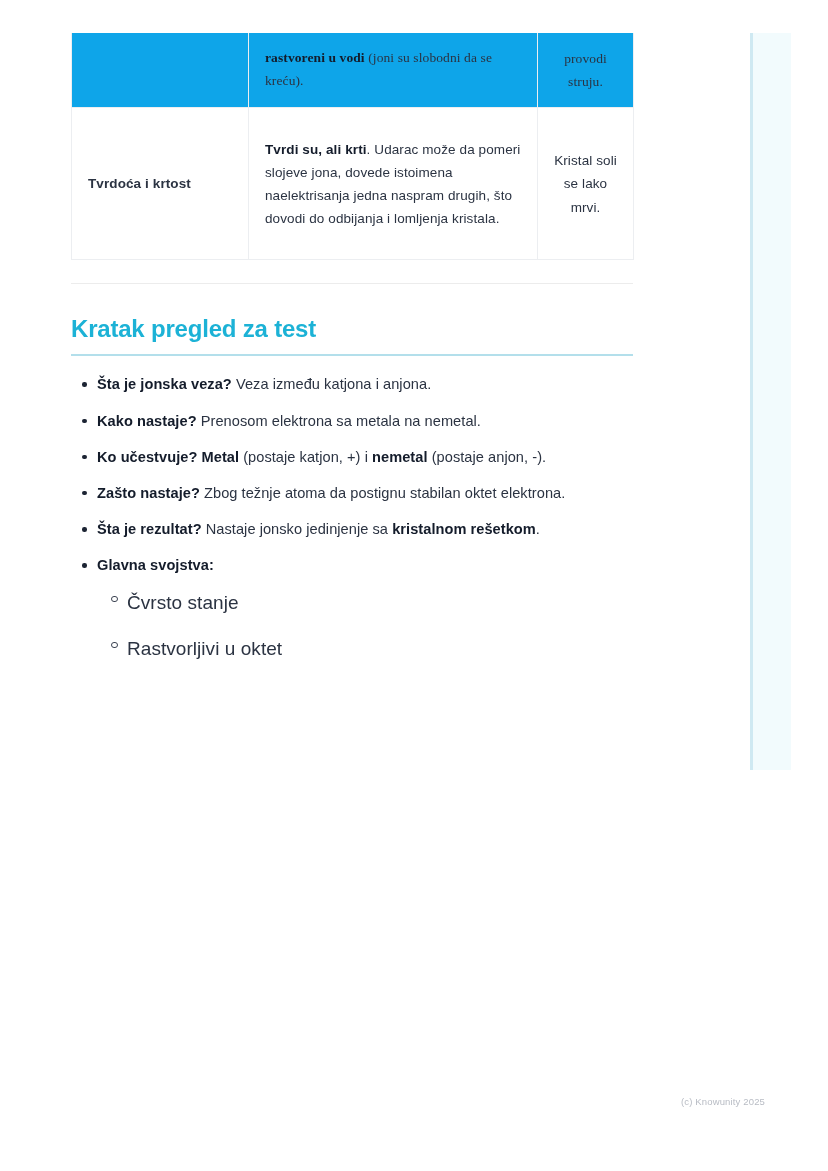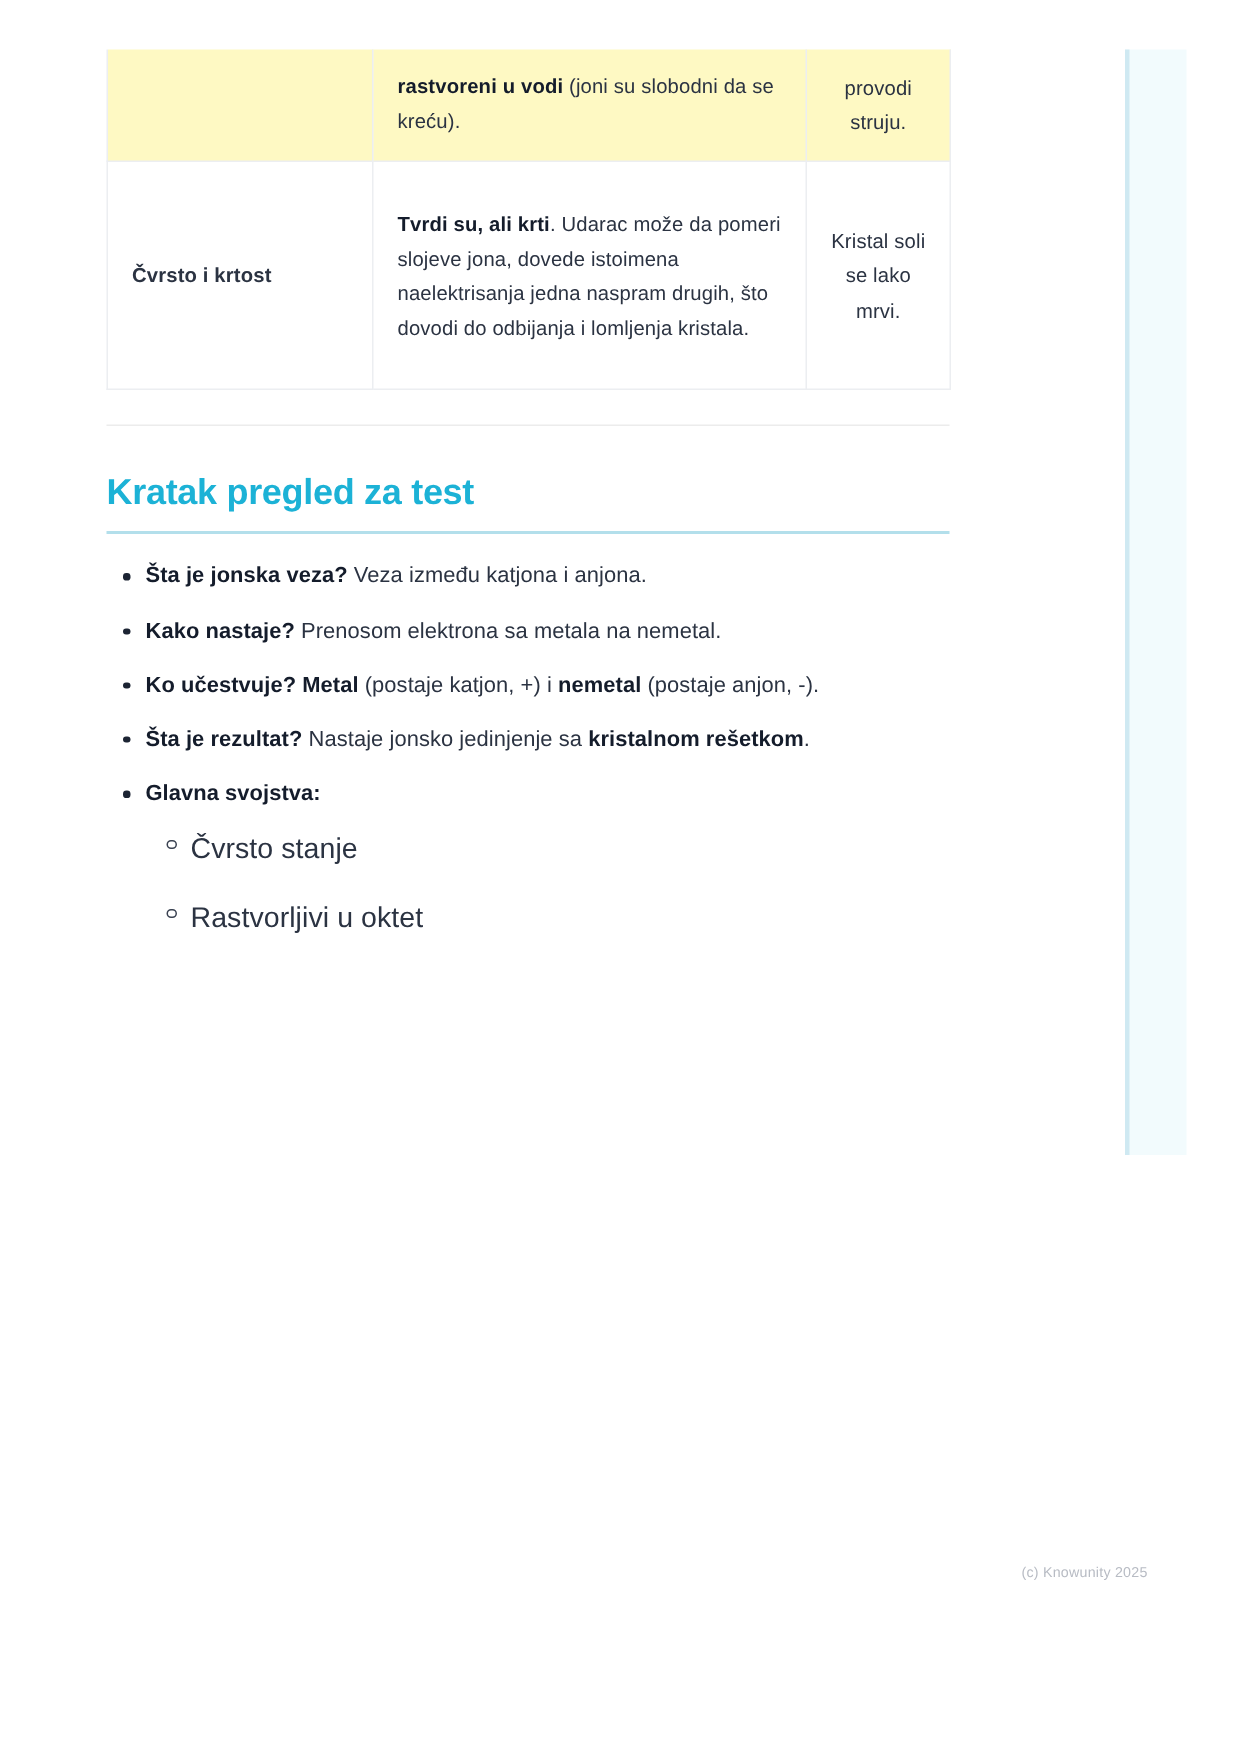--- a/index.html
+++ b/index.html
@@ -47,21 +47,22 @@
   .props-table td {
     border: 1px solid #eceef1;
     border-top: none;
     vertical-align: middle;
     padding: 14px 16px;
     line-height: 1.72;
     color: #2b3342;
     letter-spacing: 0.1px;
   }
   .props-table tr.row-shaded td {
-    background: #fef9c3;
+    background: #0ea5e9;
+    font-family: Liberation Serif, serif;
   }
   .props-table tr.row-plain td {
     background: #ffffff;
   }
   .props-table tr:last-child td { border-bottom: 1px solid #eceef1; }
   .col-a { width: 177px; }
   .col-b { width: 289px; }
   .col-c { width: 96px; }
   .cell-label {
     font-weight: 700;
@@ -144,21 +145,21 @@
     height: 4.5px;
     border-radius: 50%;
     border: 1px solid #3b4352;
     background: transparent;
   }
 
   
   .footer-credit {
     position: absolute;
     left: 681px;
-    top: 1043px;
+    top: 1096px;
     font-size: 9.5px;
     color: #b8bcc4;
     letter-spacing: 0.15px;
   }
 </style>
 </head>
 <body>
 
 <div class="accent-strip"></div>
 
@@ -170,36 +171,37 @@
         <col class="col-b">
         <col class="col-c">
     </colgroup>
     <tbody>
       <tr class="row-shaded">
         <td class="cell-label"></td>
         <td class="cell-b"><b>rastvoreni u vodi</b><span> (joni su slobodni da se kreću).</span></td>
         <td class="cell-c">provodi struju.</td>
       </tr>
       <tr class="row-plain">
-        <td class="cell-label">Čvrsto i krtost</td>
+        <td class="cell-label">Tvrdoća i krtost</td>
         <td class="cell-b"><b>Tvrdi su, ali krti</b><span>. Udarac može da pomeri slojeve jona, dovede istoimena naelektrisanja jedna naspram drugih, što dovodi do odbijanja i lomljenja kristala.</span></td>
         <td class="cell-c">Kristal soli se lako mrvi.</td>
       </tr>
     </tbody>
   </table>
 
   <div class="section-divider"></div>
 
   <h2 class="section-heading">Kratak pregled za test</h2>
   <div class="heading-rule"></div>
 
   <ul class="main-list">
     <li><b>Šta je jonska veza?</b><span> Veza između katjona i anjona.</span></li>
     <li><b>Kako nastaje?</b><span> Prenosom elektrona sa metala na nemetal.</span></li>
     <li><b>Ko učestvuje? Metal</b><span> (postaje katjon, +) i </span><b>nemetal</b><span> (postaje anjon, -).</span></li>
+    <li><b>Zašto nastaje?</b><span> Zbog težnje atoma da postignu stabilan oktet elektrona.</span></li>
     <li><b>Šta je rezultat?</b><span> Nastaje jonsko jedinjenje sa </span><b>kristalnom rešetkom</b><span>.</span></li>
     <li><b>Glavna svojstva:</b>
       <ul class="sub-list">
         <li>Čvrsto stanje</li>
         <li>Rastvorljivi u oktet</li>
       </ul>
     </li>
   </ul>
 
 </div>

